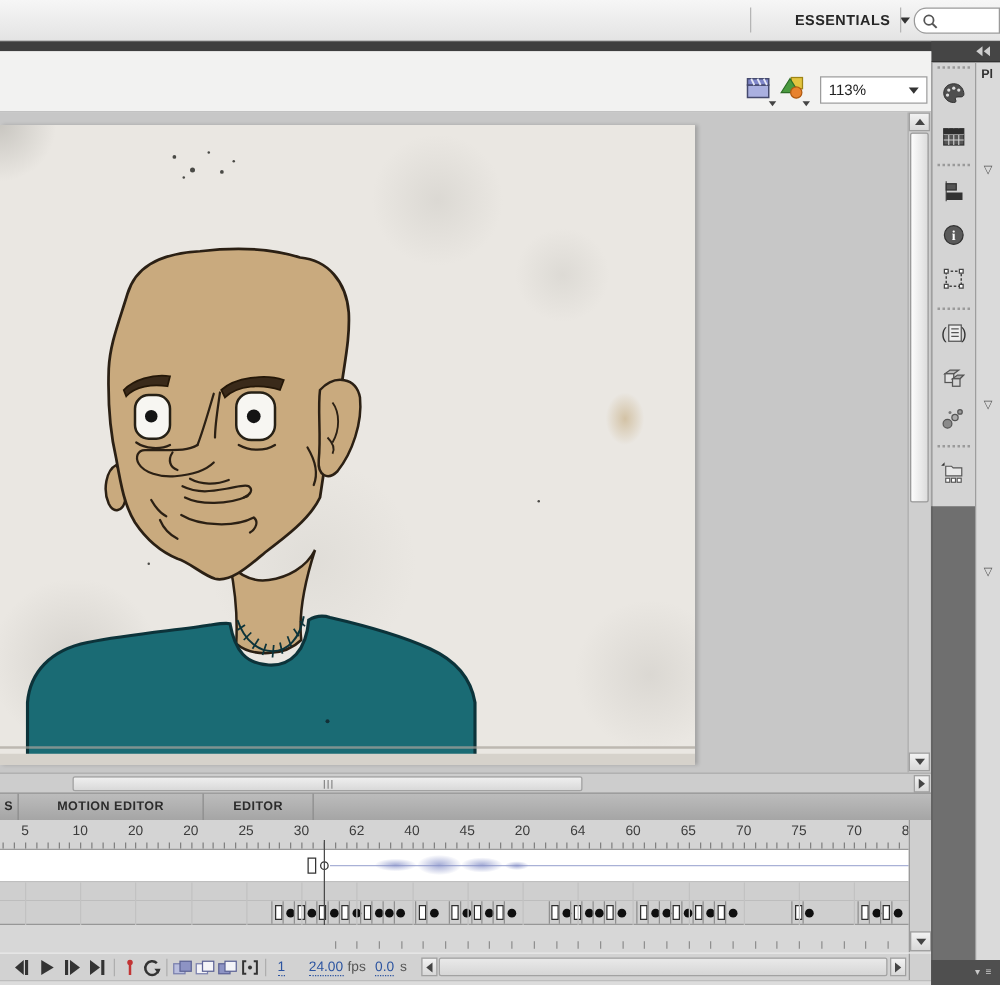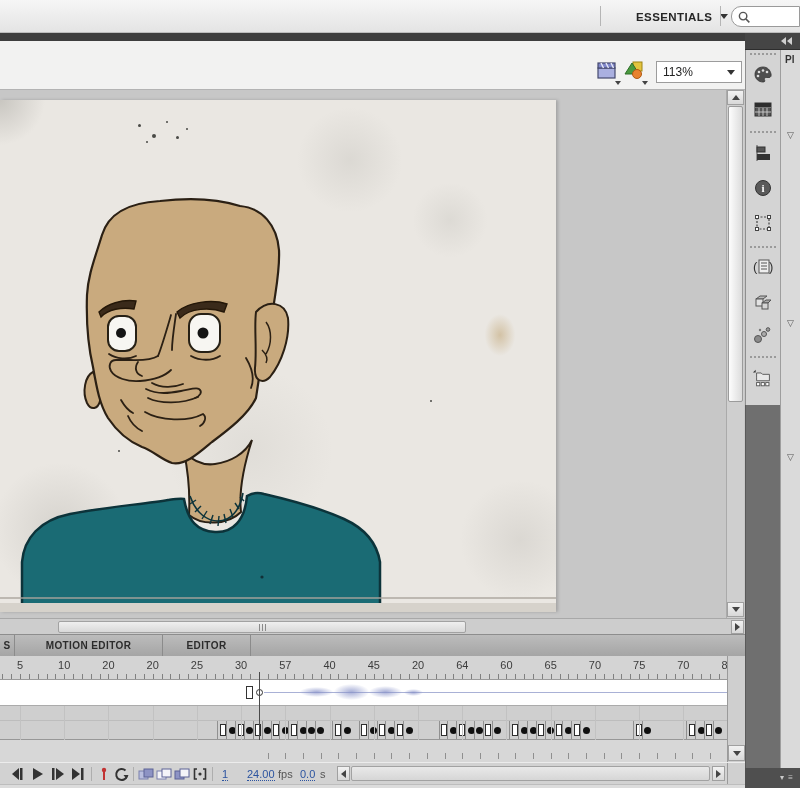--- a/index.html
+++ b/index.html
@@ -271,21 +271,21 @@
   </div>
 
   <div class="abs" id="timeline">
     <div id="ruler">
         <div class="ruler-label" style="left: 20px;">5</div>
         <div class="ruler-label" style="left: 64.225px;">10</div>
         <div class="ruler-label" style="left: 108.45px;">20</div>
         <div class="ruler-label" style="left: 152.675px;">20</div>
         <div class="ruler-label" style="left: 196.9px;">25</div>
         <div class="ruler-label" style="left: 241.125px;">30</div>
-        <div class="ruler-label" style="left: 285.35px;">57</div>
+        <div class="ruler-label" style="left: 285.35px;">62</div>
         <div class="ruler-label" style="left: 329.575px;">40</div>
         <div class="ruler-label" style="left: 373.8px;">45</div>
         <div class="ruler-label" style="left: 418.025px;">20</div>
         <div class="ruler-label" style="left: 462.25px;">64</div>
         <div class="ruler-label" style="left: 506.475px;">60</div>
         <div class="ruler-label" style="left: 550.7px;">65</div>
         <div class="ruler-label" style="left: 594.925px;">70</div>
         <div class="ruler-label" style="left: 639.15px;">75</div>
         <div class="ruler-label" style="left: 683.375px;">70</div>
         <div class="ruler-label" style="left: 727.6px;">85</div>

